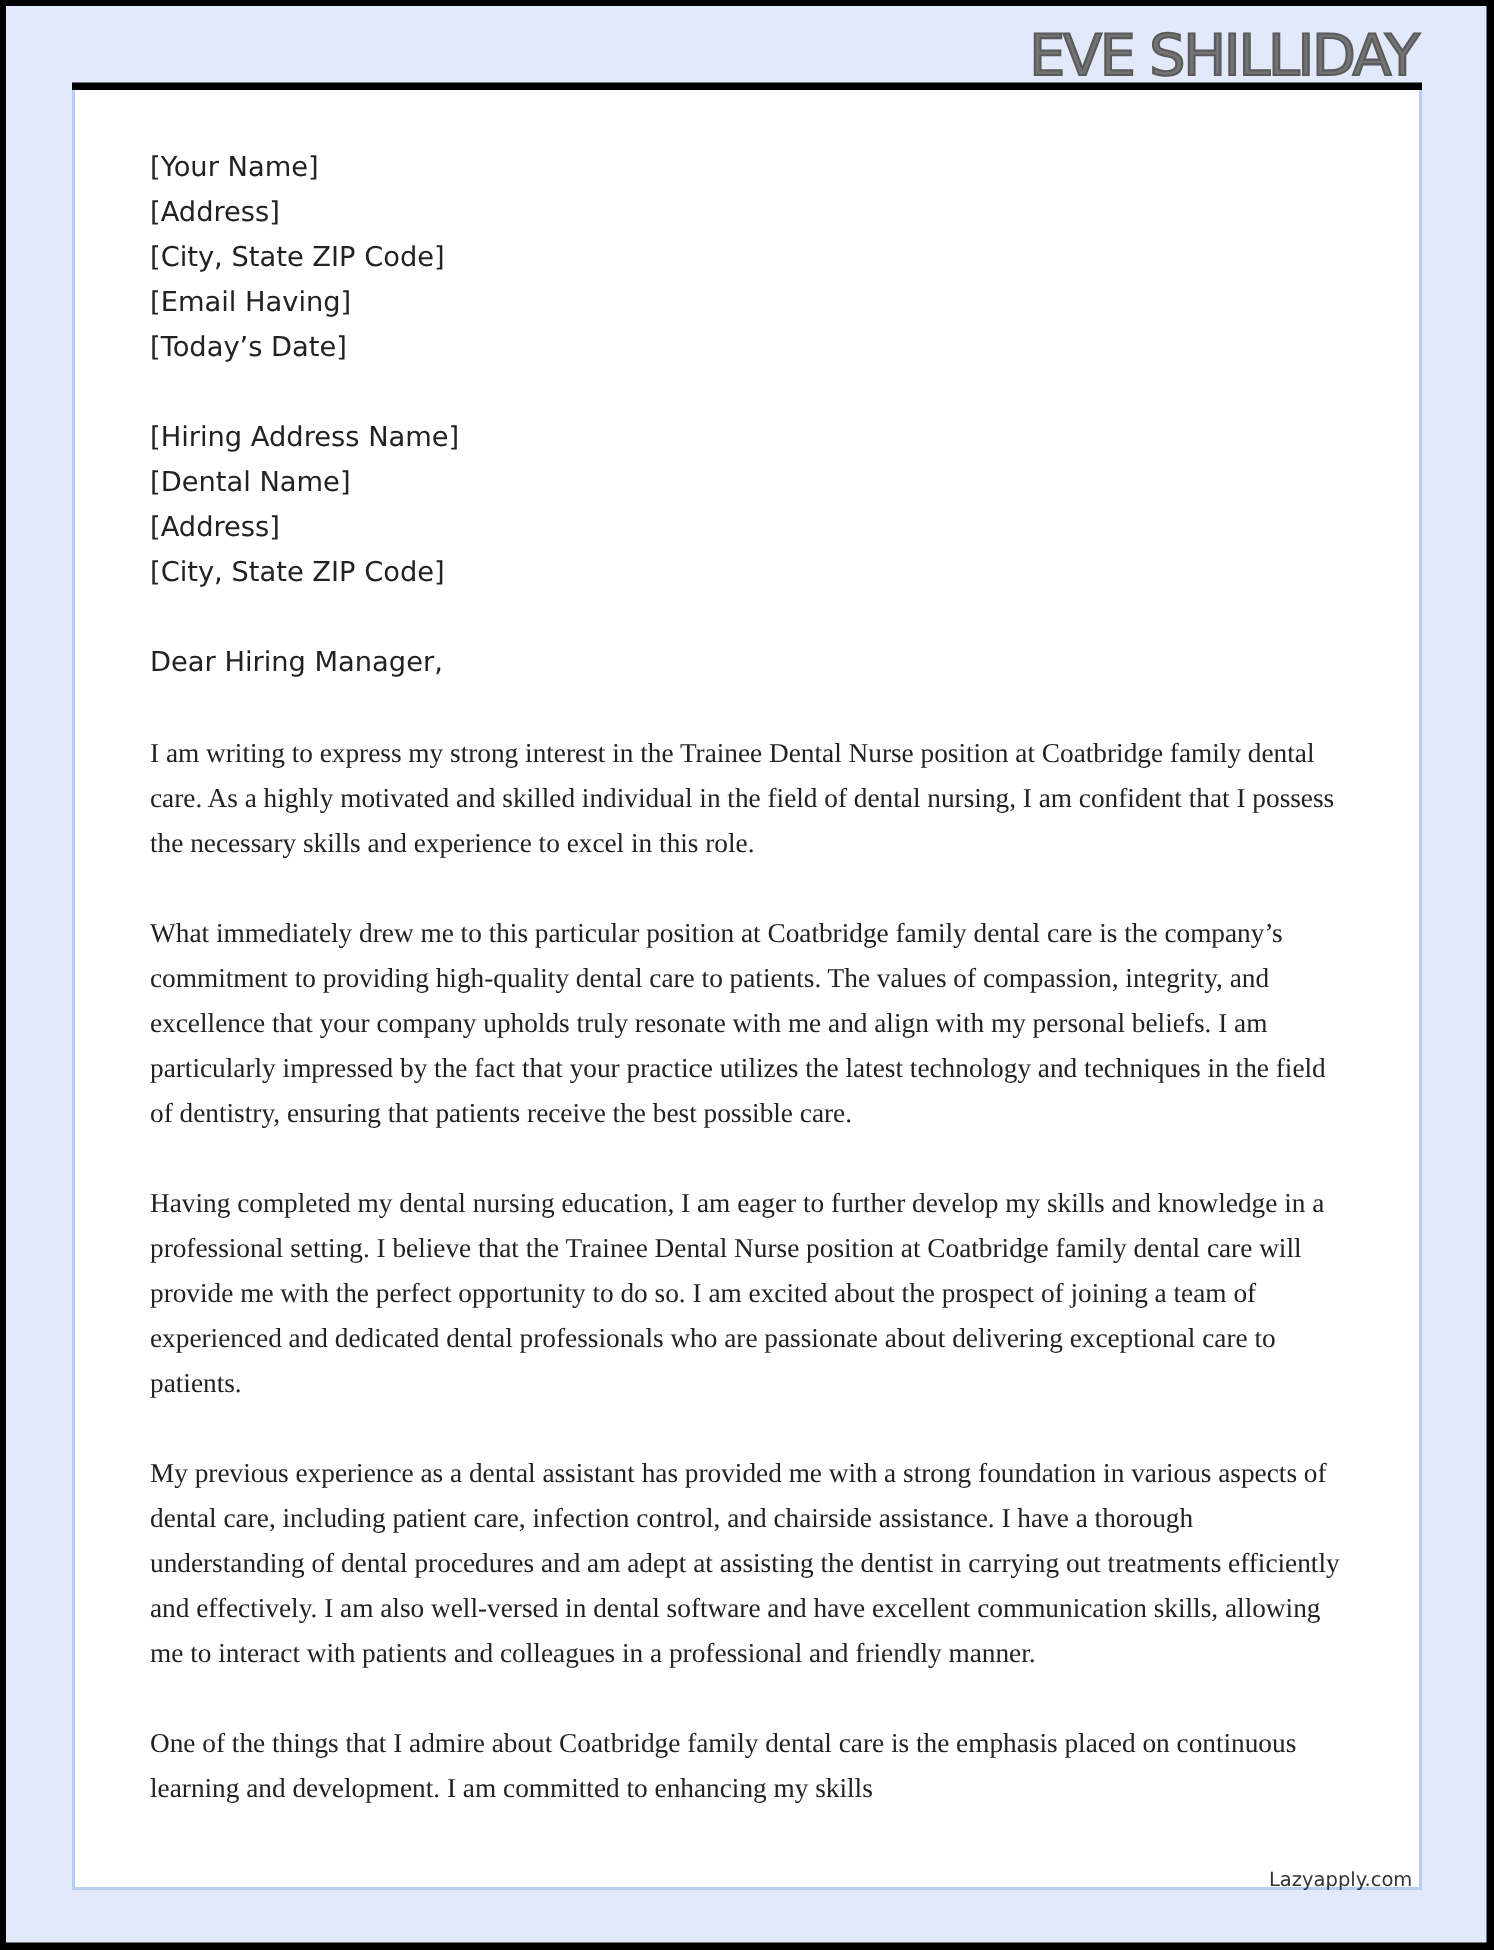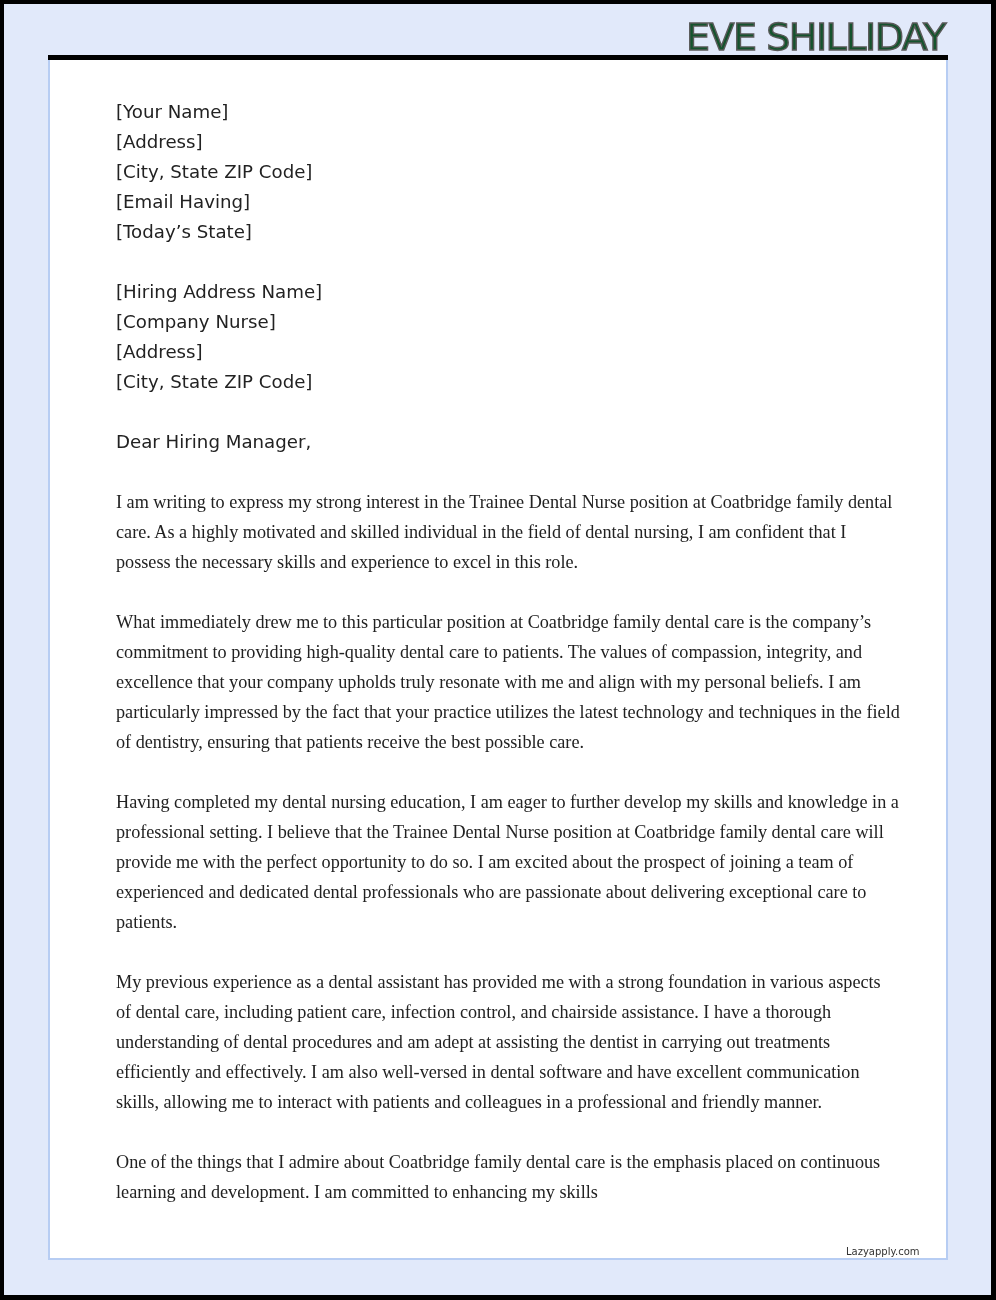--- a/index.html
+++ b/index.html
@@ -9,64 +9,64 @@
       font-family: "DejaVu Sans", sans-serif;
     }
     .frame {
       position: absolute; left: 4px; top: 4px; width: 987px; height: 1291px;
       background: #e1e9fa; overflow: hidden;
     }
     .title {
       position: absolute; right: 46px; top: 13px;
       font-family: "DejaVu Sans", sans-serif;
       font-size: 38px; letter-spacing: -1.5px; line-height: 40px;
-      color: #14532d;
+      color: #737373;
       -webkit-text-stroke: 1.4px #5a5a5a;
       white-space: nowrap;
     }
     .panel {
       position: absolute; left: 44px; top: 51px; width: 896px; height: 1203px;
       background: #fff;
       border-left: 2px solid #b7cdf3; border-right: 2px solid #b7cdf3; border-bottom: 2px solid #b7cdf3;
       box-sizing: content-box;
     }
     .topbar {
       position: absolute; left: 44px; top: 51px; width: 900px; height: 5px; background: #000;
     }
     .content {
       position: absolute; left: 96px; top: 93px; width: 800px;
       font-size: 18.2px; line-height: 30px; color: #222;
     }
-    .content p { margin: 0 0 30px 16px; }
+    .content p { margin: 0 0 30px 0; }
     .block .line { display: block; white-space: nowrap; }
     .para { text-align: left; font-family: Liberation Serif, serif; }
     .watermark {
       position: absolute; left: 842px; top: 1242px;
-      font-size: 10px; color: #333; white-space: nowrap;
+      font-size: 13px; color: #333; white-space: nowrap;
     }
   </style>
 </head>
 <body>
 
 <div class="frame">
   <div class="title">EVE SHILLIDAY</div>
   <div class="panel"></div>
   <div class="topbar"></div>
 
   <div class="content">
     <p class="block">
       <span class="line">[Your Name]</span>
       <span class="line">[Address]</span>
       <span class="line">[City, State ZIP Code]</span>
       <span class="line">[Email Having]</span>
-      <span class="line">[Today’s State]</span>
+      <span class="line">[Today’s Date]</span>
     </p>
     <p class="block">
       <span class="line">[Hiring Address Name]</span>
-      <span class="line">[Company Nurse]</span>
+      <span class="line">[Dental Name]</span>
       <span class="line">[Address]</span>
       <span class="line">[City, State ZIP Code]</span>
     </p>
     <p>Dear Hiring Manager,</p>
     <p class="para">I am writing to express my strong interest in the Trainee Dental Nurse position at Coatbridge family dental care. As a highly motivated and skilled individual in the field of dental nursing, I am confident that I possess the necessary skills and experience to excel in this role.</p>
     <p class="para">What immediately drew me to this particular position at Coatbridge family dental care is the company’s commitment to providing high-quality dental care to patients. The values of compassion, integrity, and excellence that your company upholds truly resonate with me and align with my personal beliefs. I am particularly impressed by the fact that your practice utilizes the latest technology and techniques in the field of dentistry, ensuring that patients receive the best possible care.</p>
     <p class="para">Having completed my dental nursing education, I am eager to further develop my skills and knowledge in a professional setting. I believe that the Trainee Dental Nurse position at Coatbridge family dental care will provide me with the perfect opportunity to do so. I am excited about the prospect of joining a team of experienced and dedicated dental professionals who are passionate about delivering exceptional care to patients.</p>
     <p class="para">My previous experience as a dental assistant has provided me with a strong foundation in various aspects of dental care, including patient care, infection control, and chairside assistance. I have a thorough understanding of dental procedures and am adept at assisting the dentist in carrying out treatments efficiently and effectively. I am also well-versed in dental software and have excellent communication skills, allowing me to interact with patients and colleagues in a professional and friendly manner.</p>
     <p class="para">One of the things that I admire about Coatbridge family dental care is the emphasis placed on continuous learning and development. I am committed to enhancing my skills</p>
   </div>

